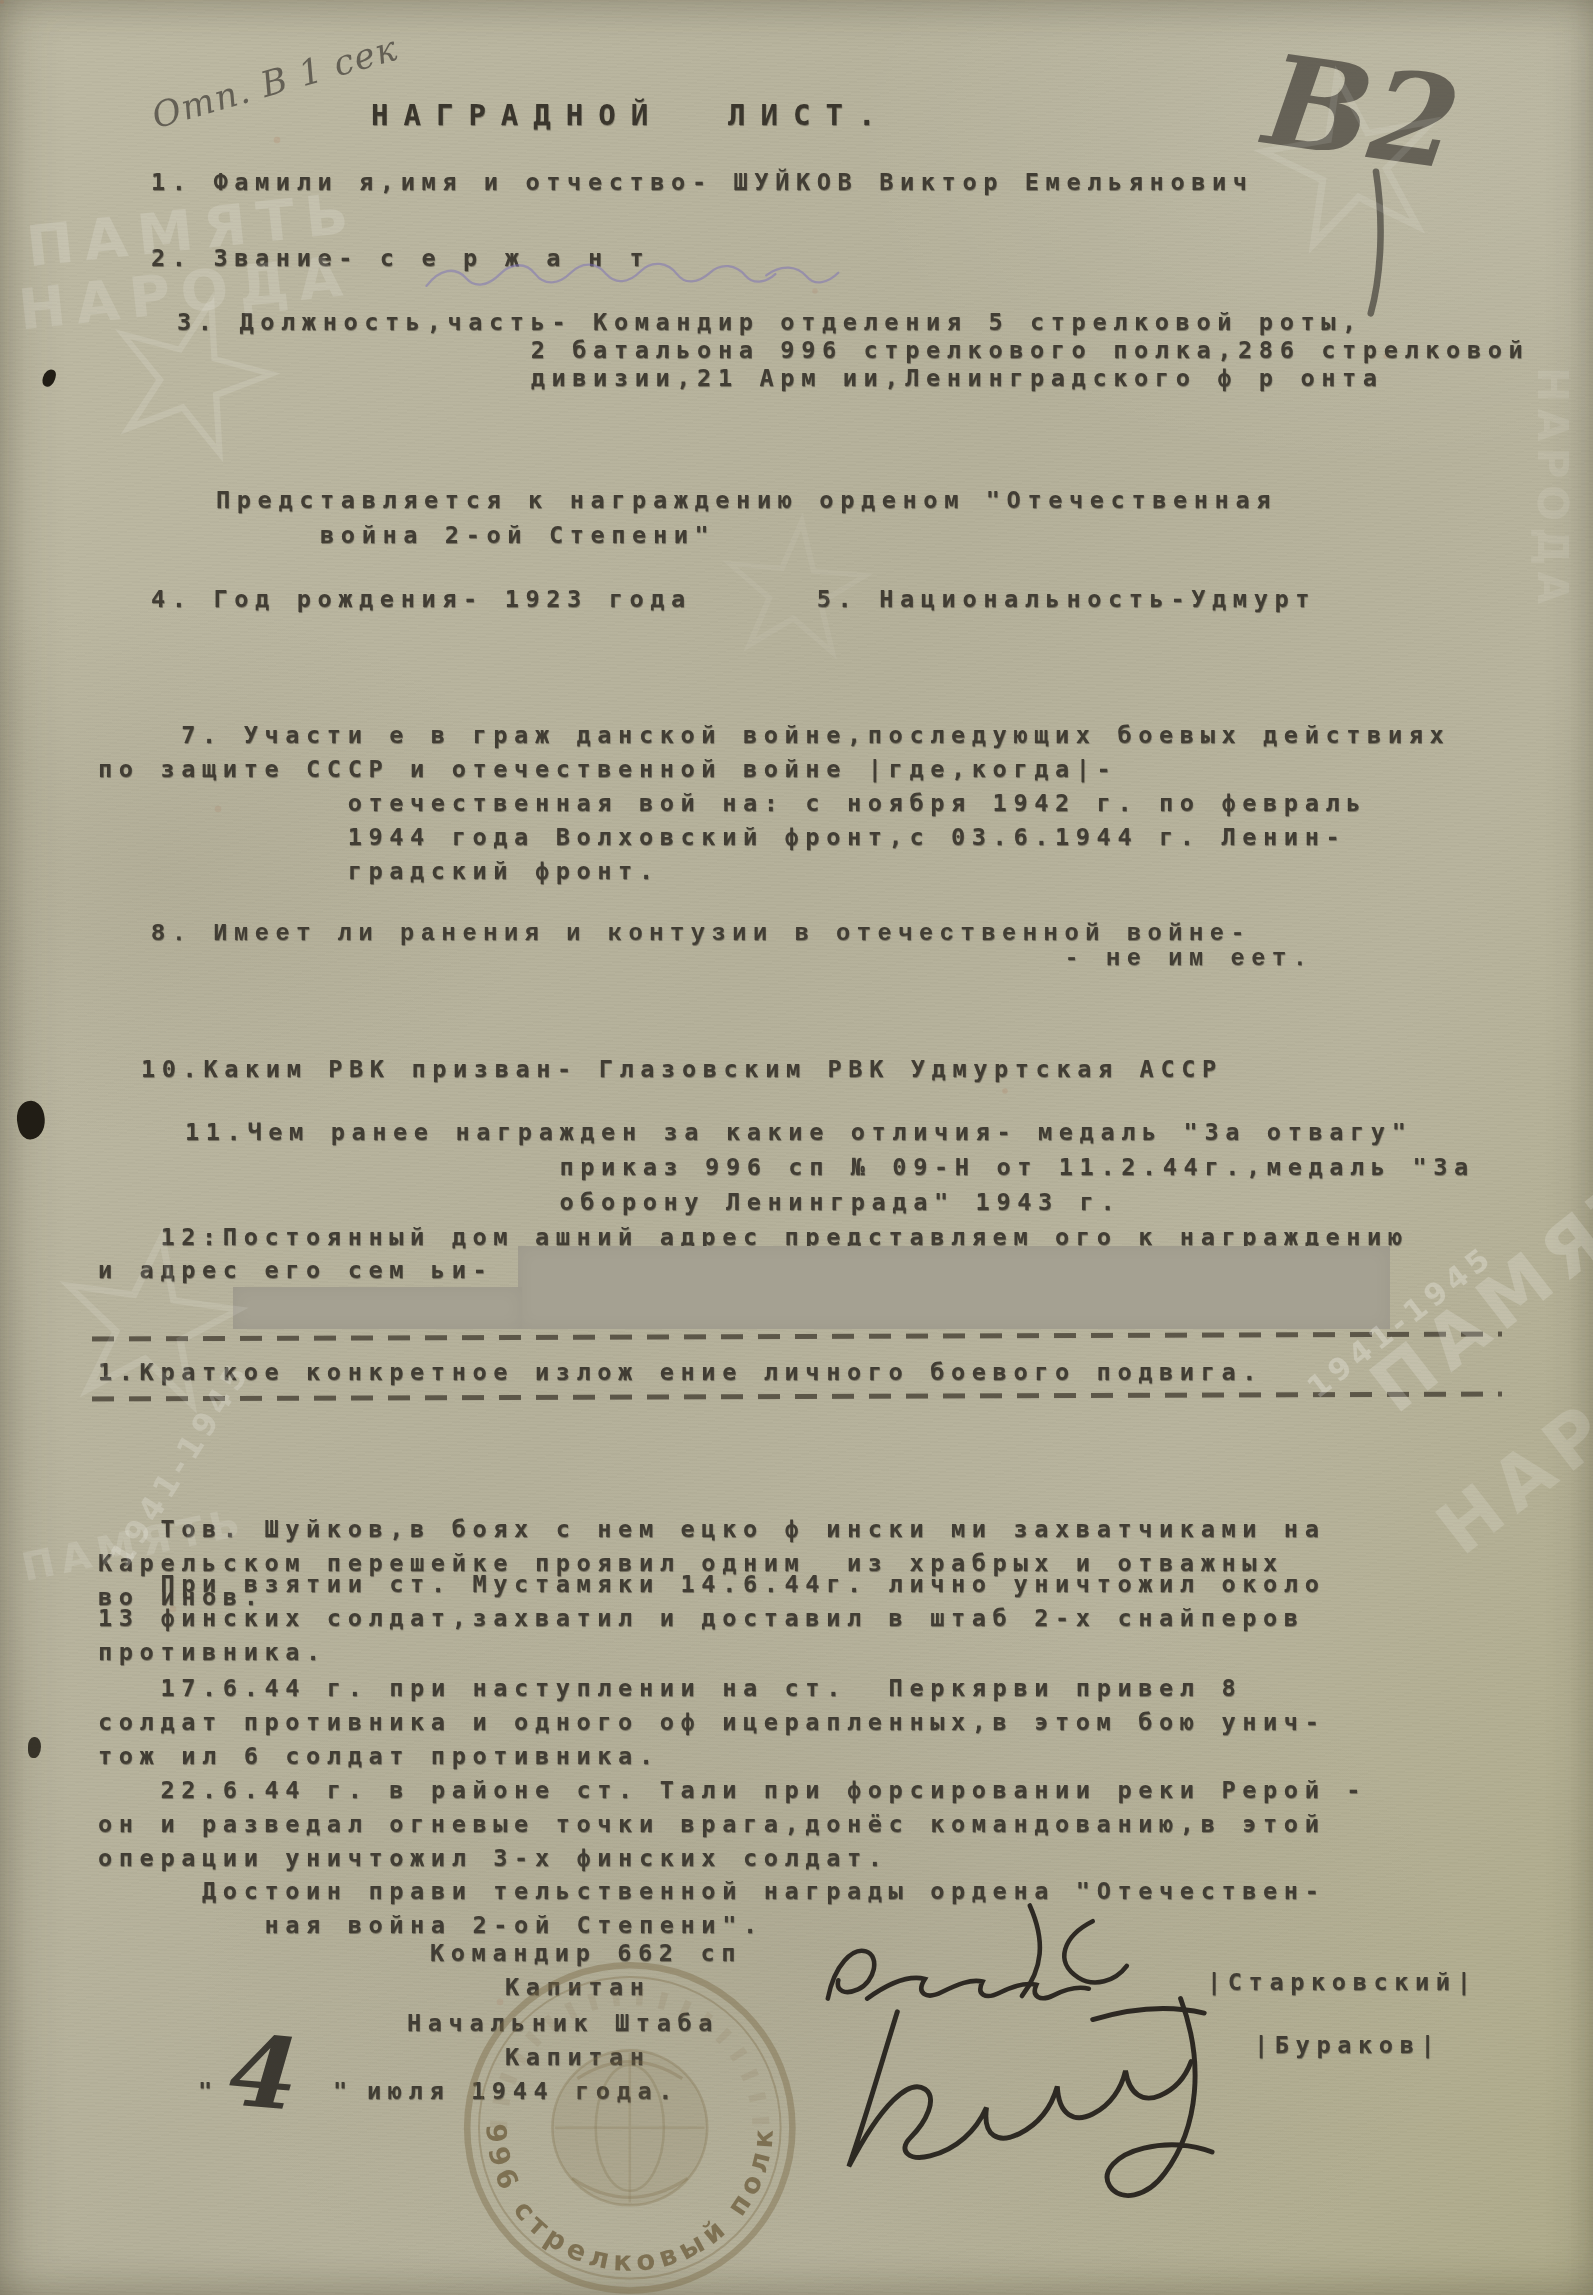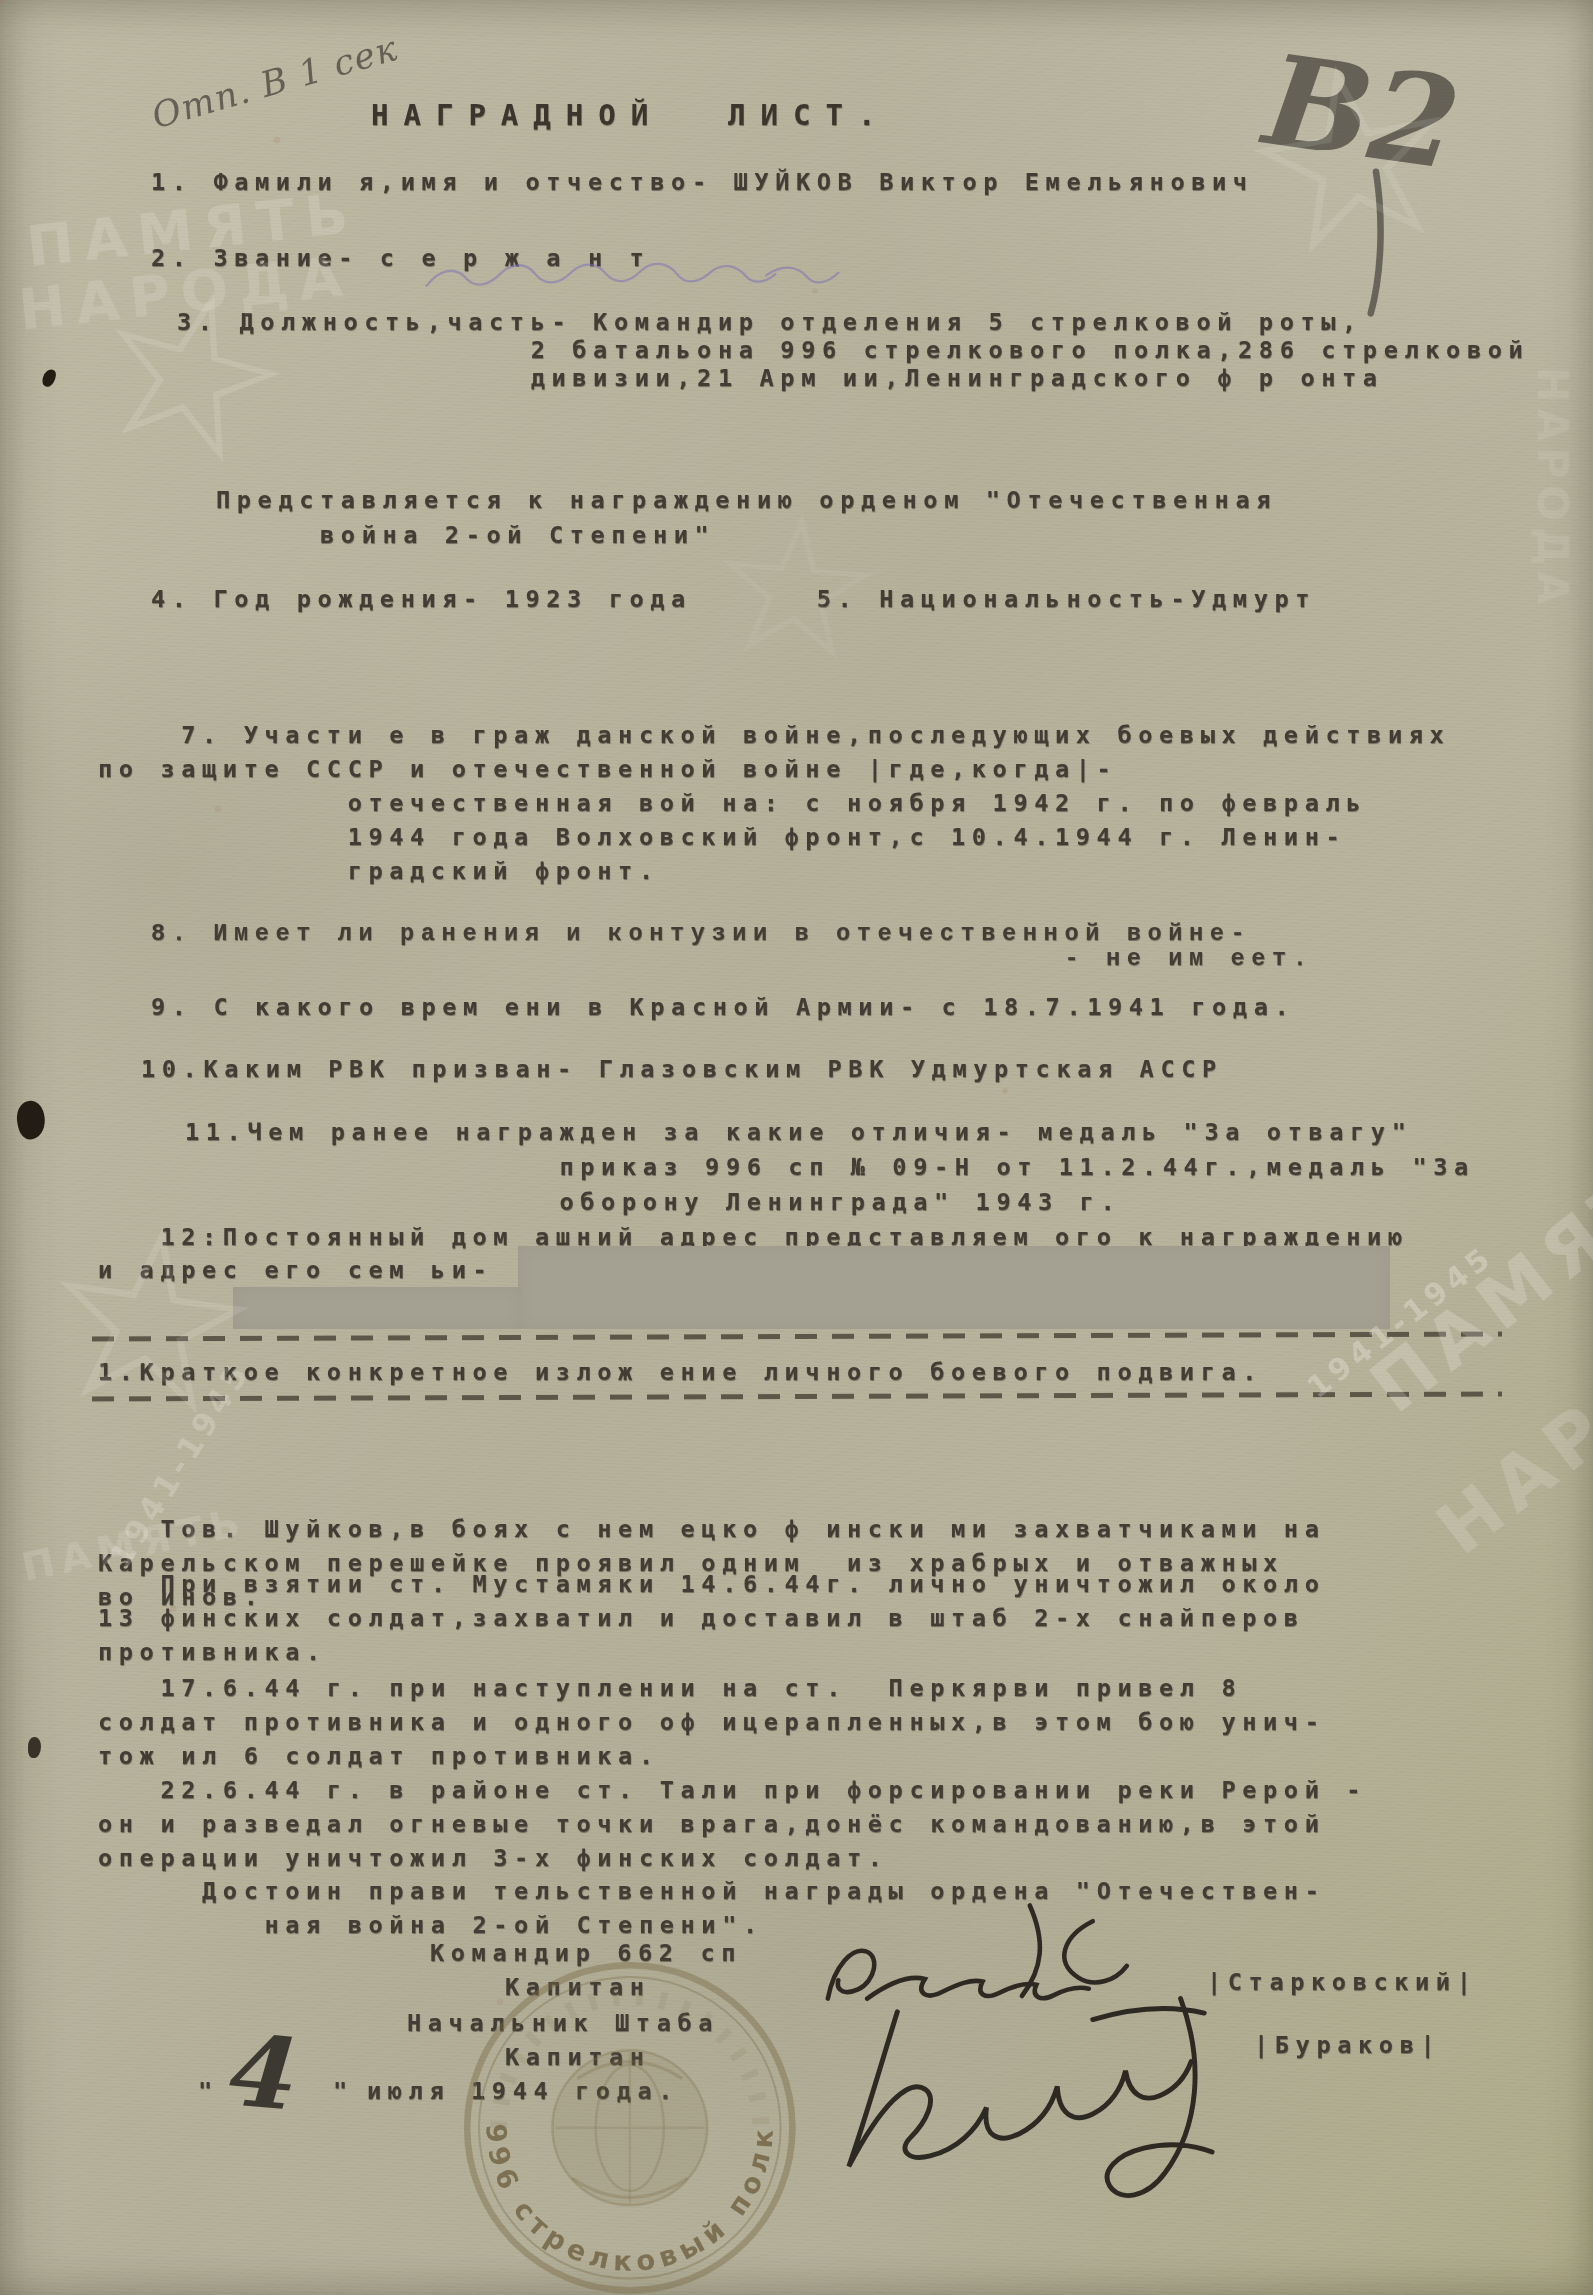--- a/index.html
+++ b/index.html
@@ -70,25 +70,24 @@
                  2 батальона 996 стрелкового полка,286 стрелковой
                  дивизии,21 Арм ии,Ленинградского ф р онта</div>
 
   <div class="typed lh53" style="top:483px;left:216px;">Представляется к награждению орденом "Отечественная
      война 2-ой Степени"</div>
 
   <div class="typed" style="top:582px;left:151px;">4. Год рождения- 1923 года      5. Национальность-Удмурт</div>
   <div class="typed" style="top:718px;left:98px;">    7. Участи е в граж данской войне,последующих боевых действиях
 по защите СССР и отечественной войне |где,когда|-
             отечественная вой на: с ноября 1942 г. по февраль
-            1944 года Волховский фронт,с 10.4.1944 г. Ленин-
+            1944 года Волховский фронт,с 03.6.1944 г. Ленин-
             градский фронт.</div>
   <div class="typed lh38" style="top:921px;left:151px;font-family:Liberation Mono, monospace;">8. Имеет ли ранения и контузии в отечественной войне-
                                             - не им еет.</div>
-  <div class="typed" style="top:990px;left:151px;">9. С какого врем ени в Красной Армии- с 18.7.1941 года.</div>
   <div class="typed" style="top:1052px;left:141px;">10.Каким РВК призван- Глазовским РВК Удмуртская АССР</div>
   <div class="typed lh53" style="top:1115px;left:141px;margin-left:44px;">11.Чем ранее награжден за какие отличия- медаль "За отвагу"
                   приказ 996 сп № 09-Н от 11.2.44г.,медаль "За
                   оборону Ленинграда" 1943 г.</div>
   <div class="typed lh50" style="top:1221px;left:98px;">   12:Постоянный дом ашний адрес представляем ого к награждению
 и адрес его сем ьи-</div>
 
   <div class="redact" style="left:518px;top:1246px;width:872px;height:83px;"></div>
   <div class="redact" style="left:233px;top:1287px;width:289px;height:42px;"></div>
 

